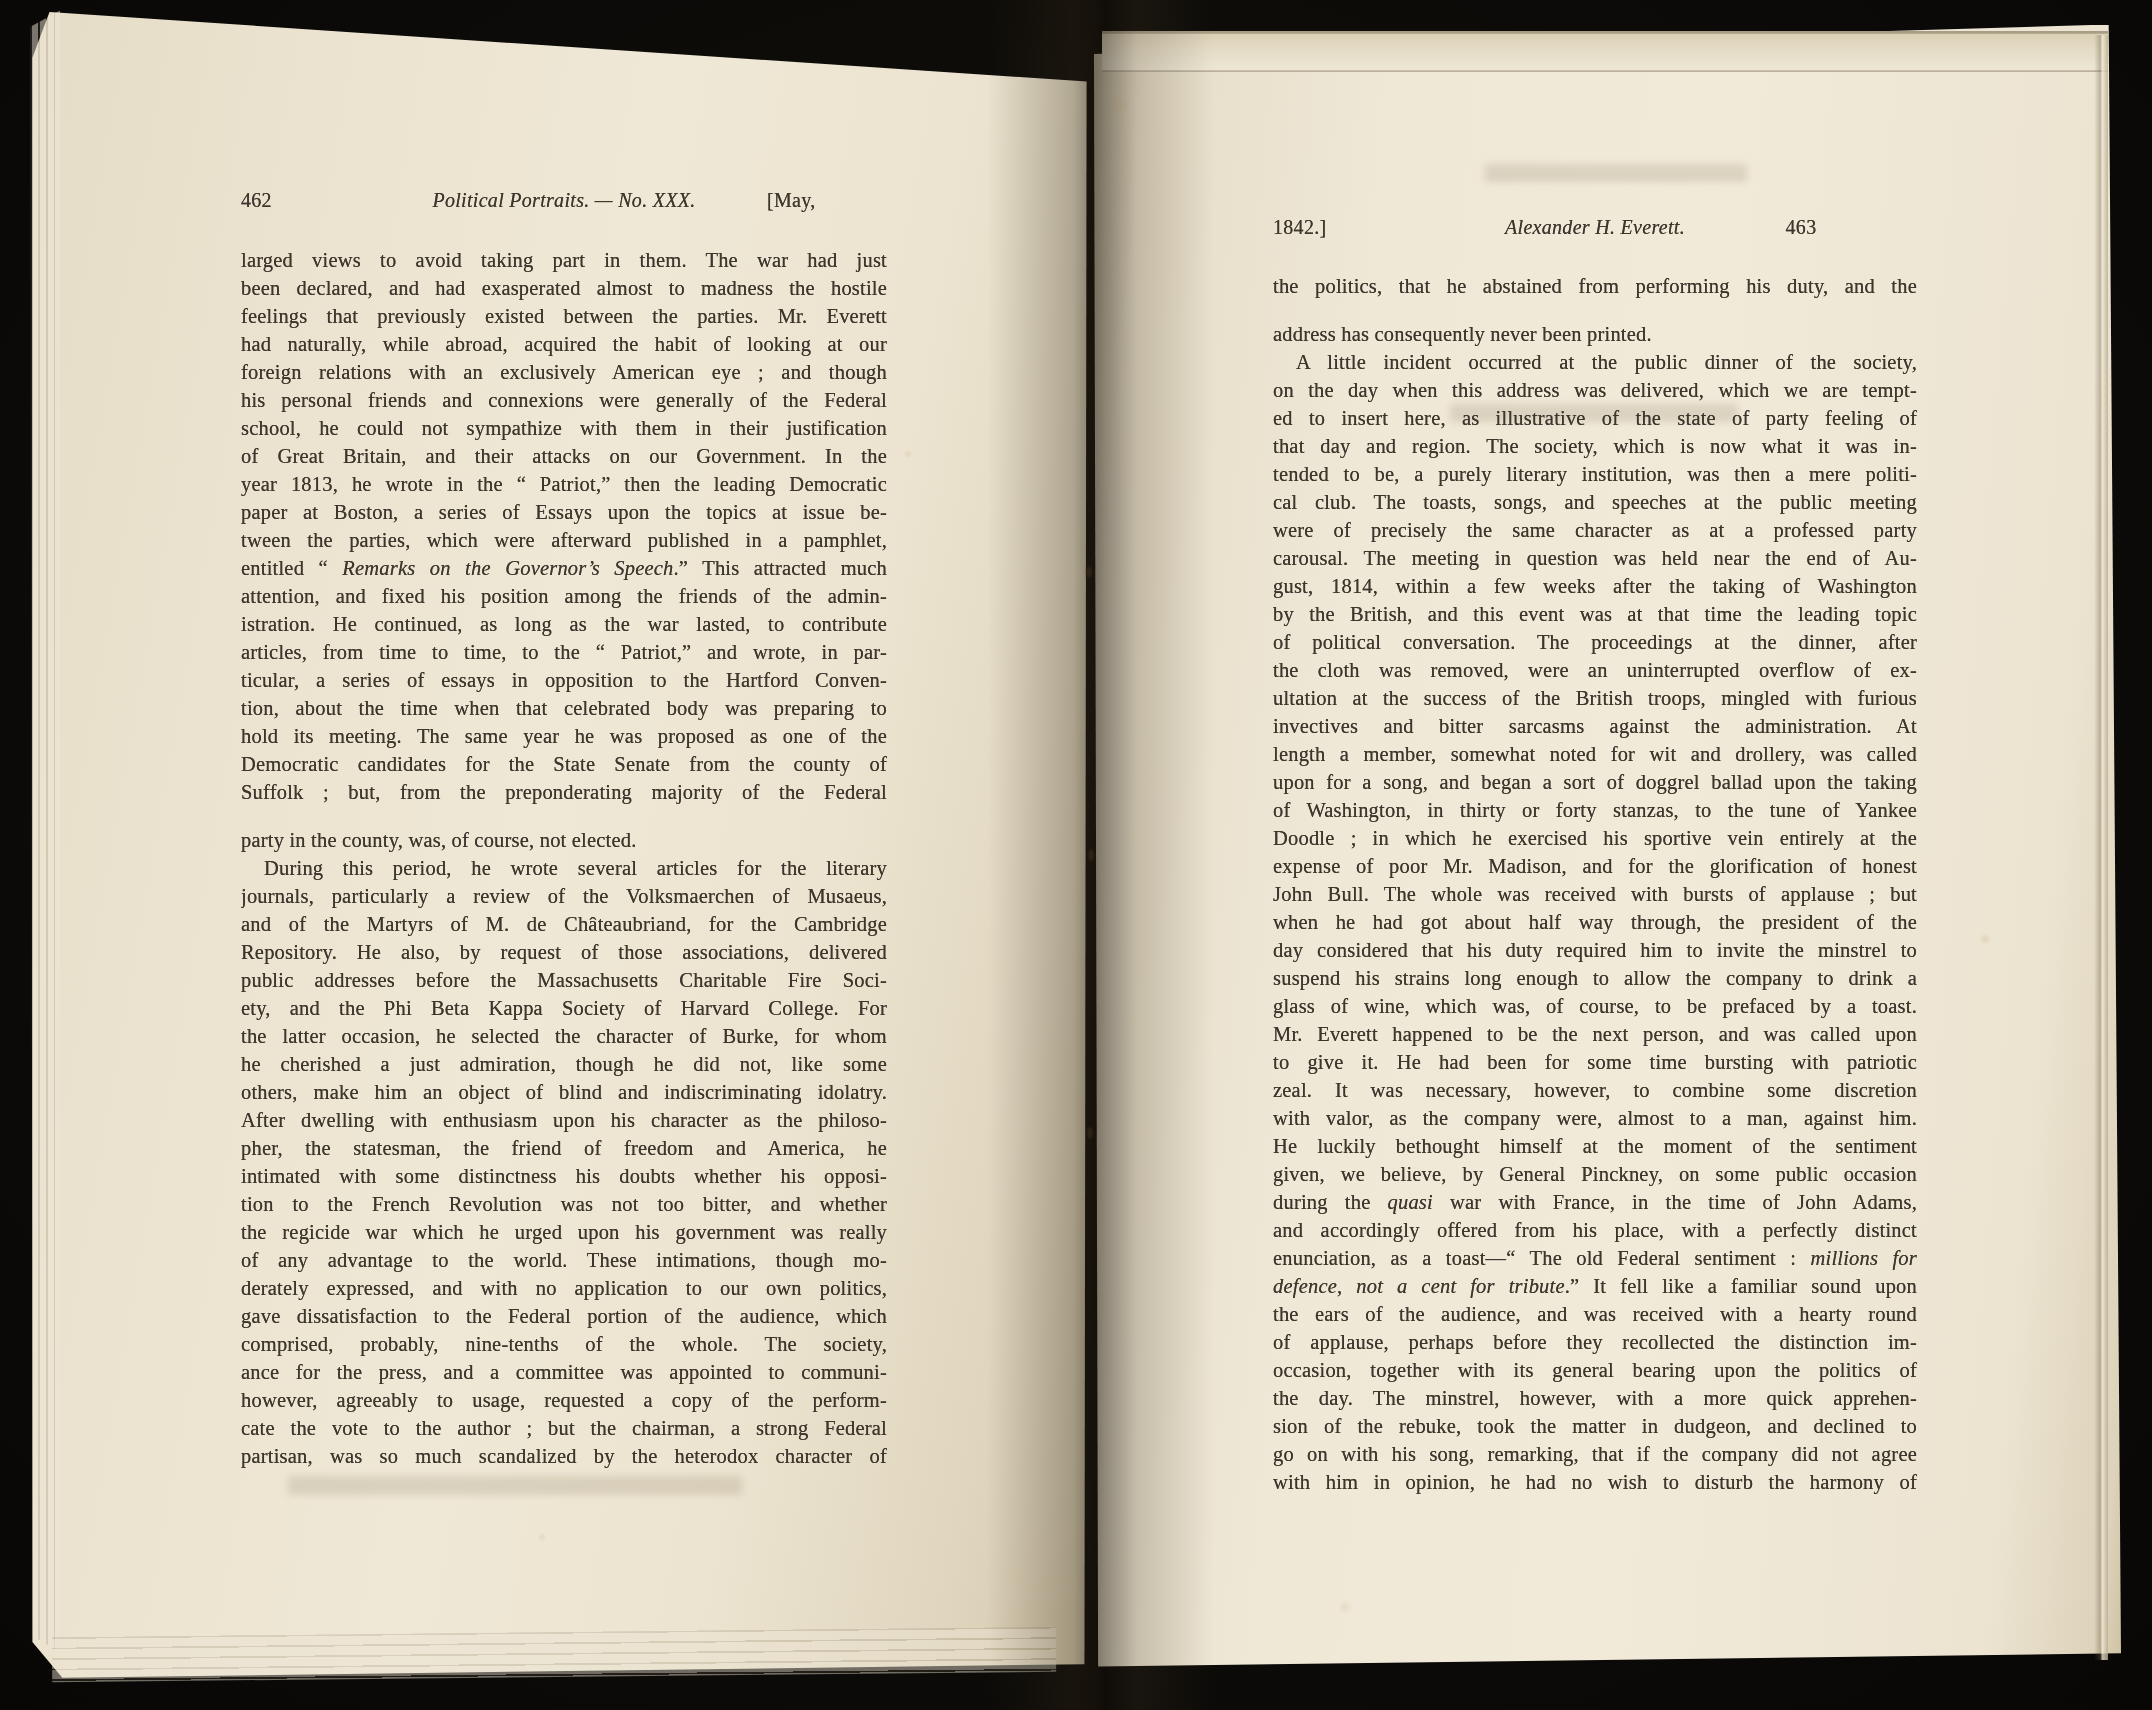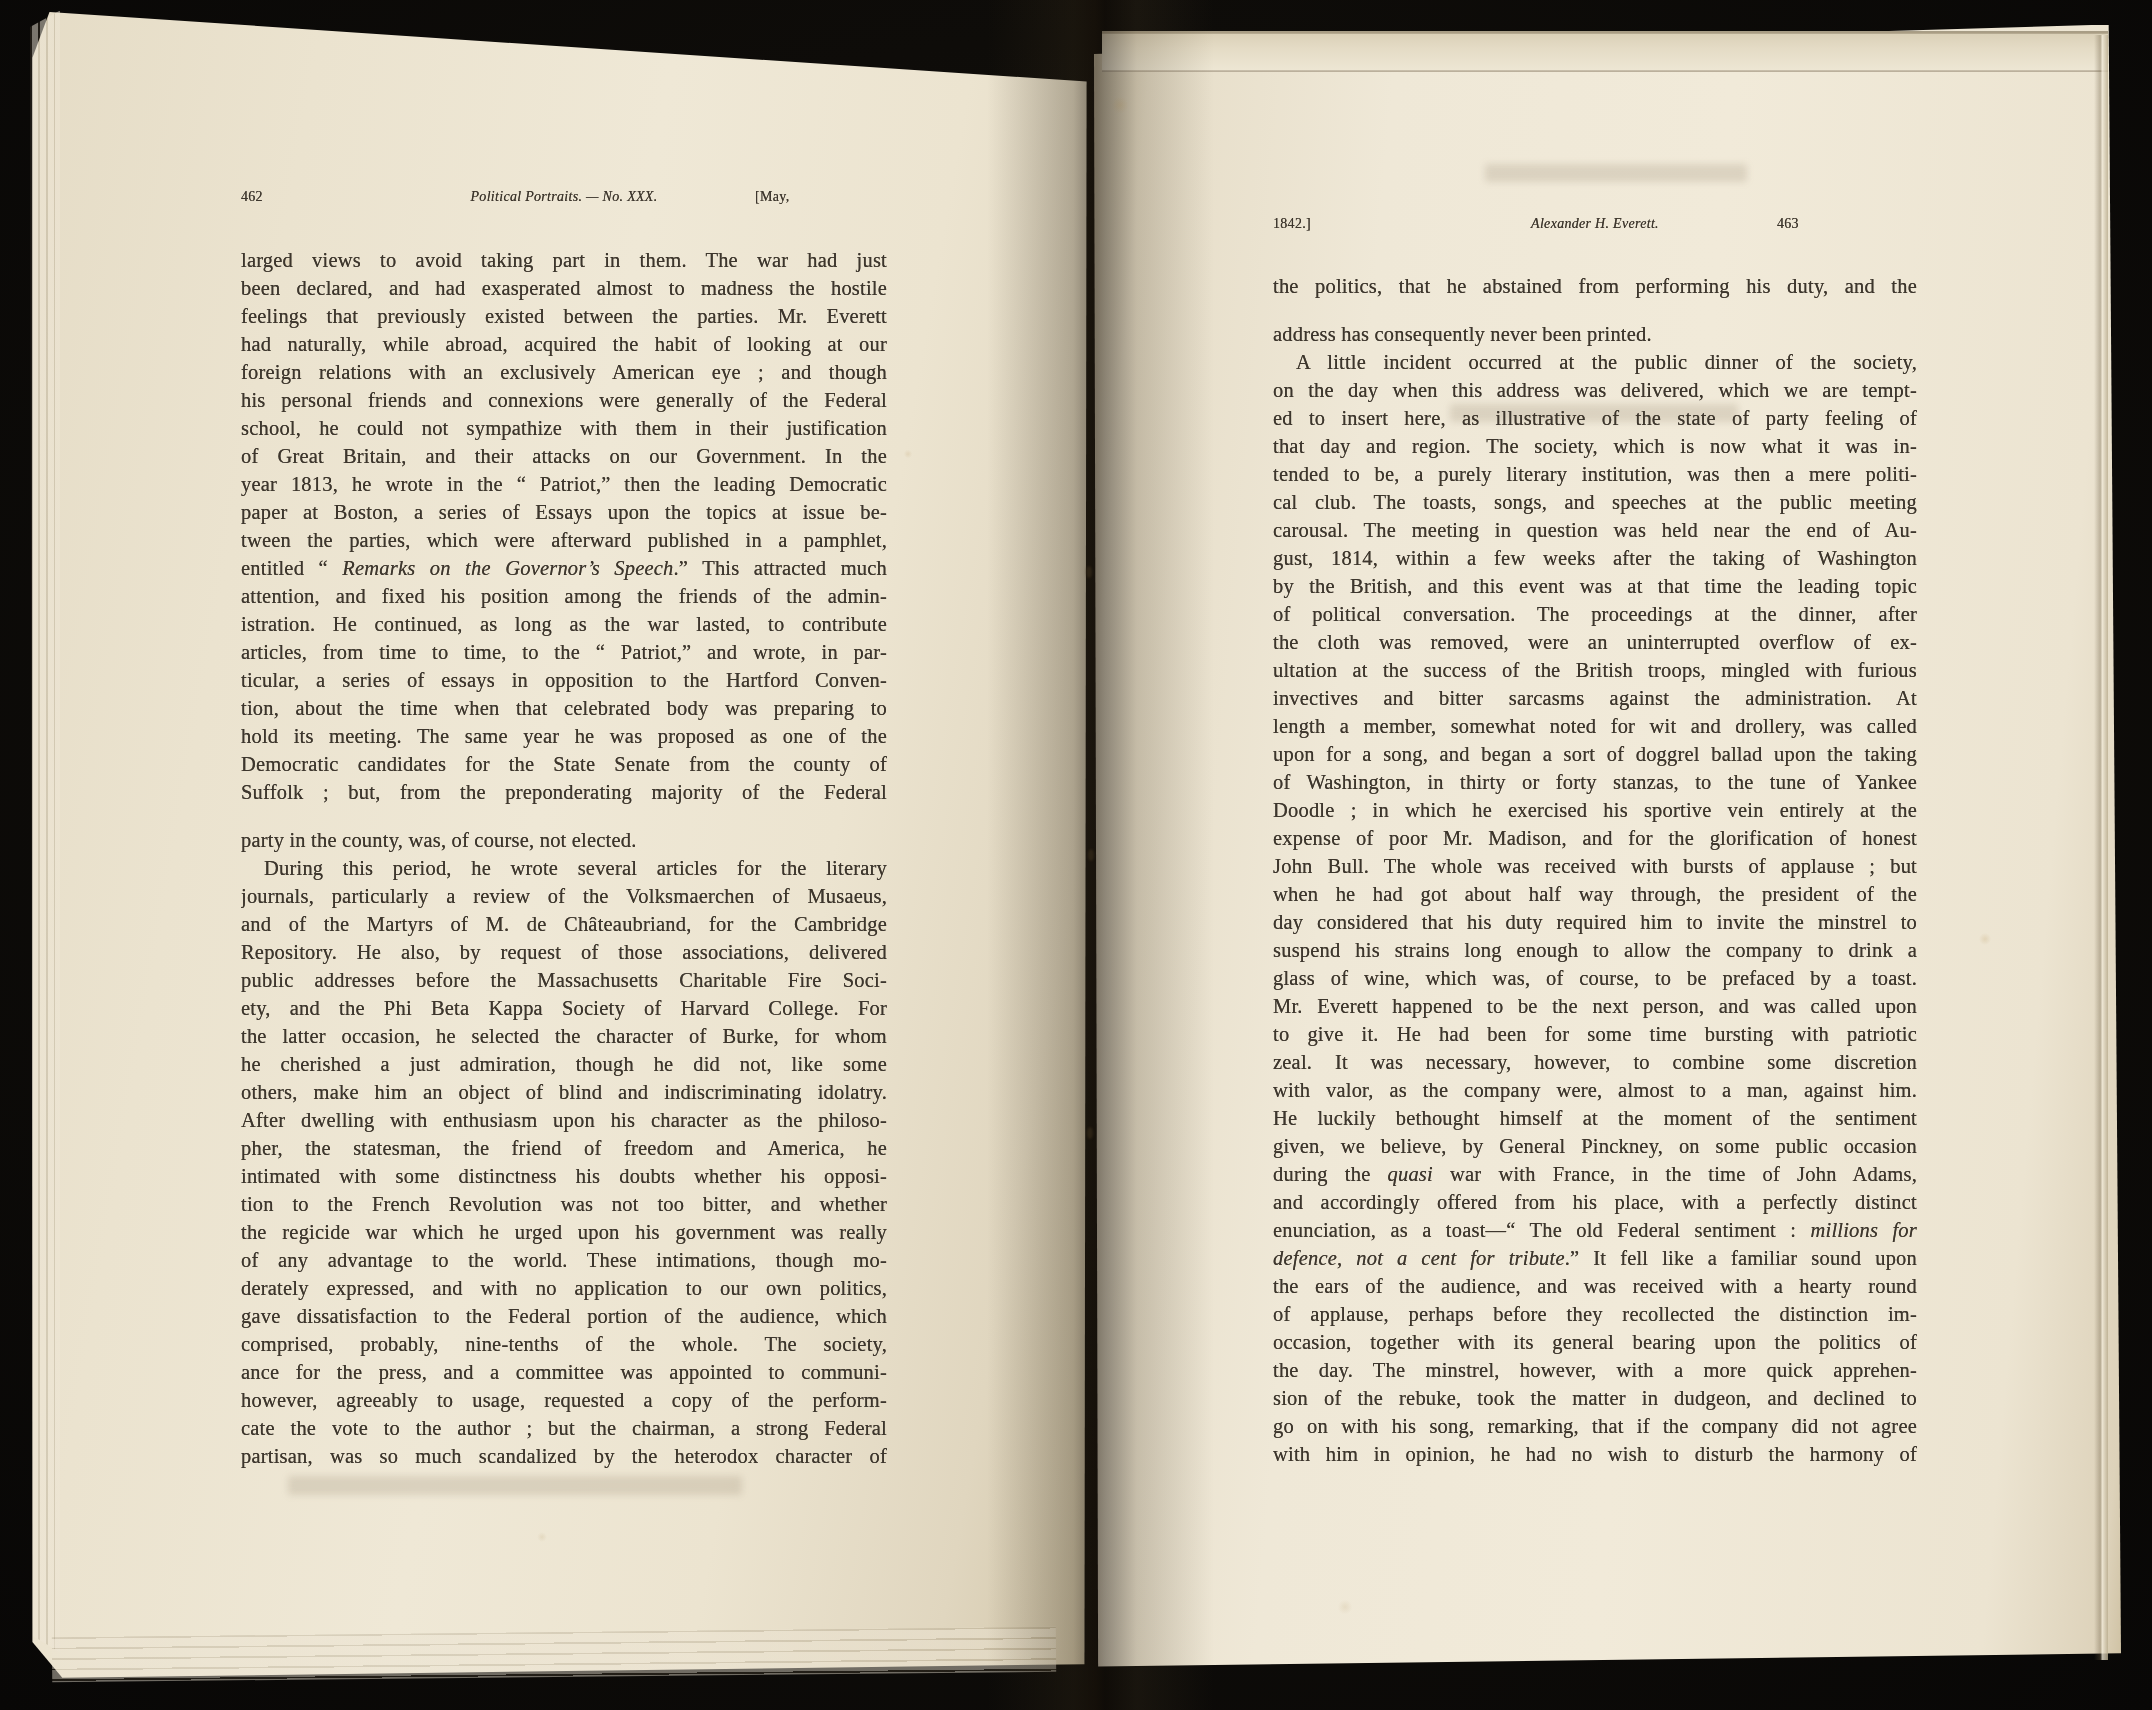--- a/index.html
+++ b/index.html
@@ -61,21 +61,21 @@
       radial-gradient(circle 6.1px at 1808px 756px, rgba(175,135,65,.14), rgba(175,135,65,0) 70%),
       radial-gradient(circle 10.5px at 1345px 1607px, rgba(160,125,60,.12), rgba(160,125,60,0) 70%),
       radial-gradient(circle 7px at 542px 1537px, rgba(160,125,60,.13), rgba(160,125,60,0) 70%);
   }
   .ghost{position:absolute;background:rgba(110,95,70,.16);filter:blur(3.5px);border-radius:3.5px;pointer-events:none;}
 
   
   .print{color:#3d362d;text-shadow:0 0 0.4px rgba(58,50,40,.85);}
   .pg-header{
     position:absolute;display:grid;grid-template-columns:1fr auto 1fr;
-    font-size:14px;letter-spacing:0.3px;
+    font-size:20px;letter-spacing:0.3px;
   }
   .pg-header .h-left{text-align:left;}
   .pg-header .h-mid{text-align:center;font-style:italic;}
   .pg-header .h-right{text-align:center;}
   .header-left{left:241px;top:189px;width:646px;}
   .header-right{left:1273px;top:216px;width:644px;}
 
   .pg-body{position:absolute;font-size:20.5px;letter-spacing:0.2px;}
   .body-left{left:241px;top:246px;width:646px;}
   .body-right{left:1273px;top:272px;width:644px;}
@@ -170,20 +170,21 @@
   </div>
   <div class="pg-body print body-right">
       <div class="tline"><span>the politics, that he abstained from performing his duty, and the</span></div>
       <div class="tline para-end"><span>address has consequently never been printed.</span></div>
       <div class="tline para-start"><span>A little incident occurred at the public dinner of the society,</span></div>
       <div class="tline"><span>on the day when this address was delivered, which we are tempt-</span></div>
       <div class="tline"><span>ed to insert here, as illustrative of the state of party feeling of</span></div>
       <div class="tline"><span>that day and region.  The society, which is now what it was in-</span></div>
       <div class="tline"><span>tended to be, a purely literary institution, was then a mere politi-</span></div>
       <div class="tline"><span>cal club.  The toasts, songs, and speeches at the public meeting</span></div>
+      <div class="tline"><span>were of precisely the same character as at a professed party</span></div>
       <div class="tline"><span>carousal.  The meeting in question was held near the end of Au-</span></div>
       <div class="tline"><span>gust, 1814, within a few weeks after the taking of Washington</span></div>
       <div class="tline"><span>by the British, and this event was at that time the leading topic</span></div>
       <div class="tline"><span>of political conversation.  The proceedings at the dinner, after</span></div>
       <div class="tline"><span>the cloth was removed, were an uninterrupted overflow of ex-</span></div>
       <div class="tline"><span>ultation at the success of the British troops, mingled with furious</span></div>
       <div class="tline"><span>invectives and bitter sarcasms against the administration.  At</span></div>
       <div class="tline"><span>length a member, somewhat noted for wit and drollery, was called</span></div>
       <div class="tline"><span>upon for a song, and began a sort of doggrel ballad upon the taking</span></div>
       <div class="tline"><span>of Washington, in thirty or forty stanzas, to the tune of Yankee</span></div>

